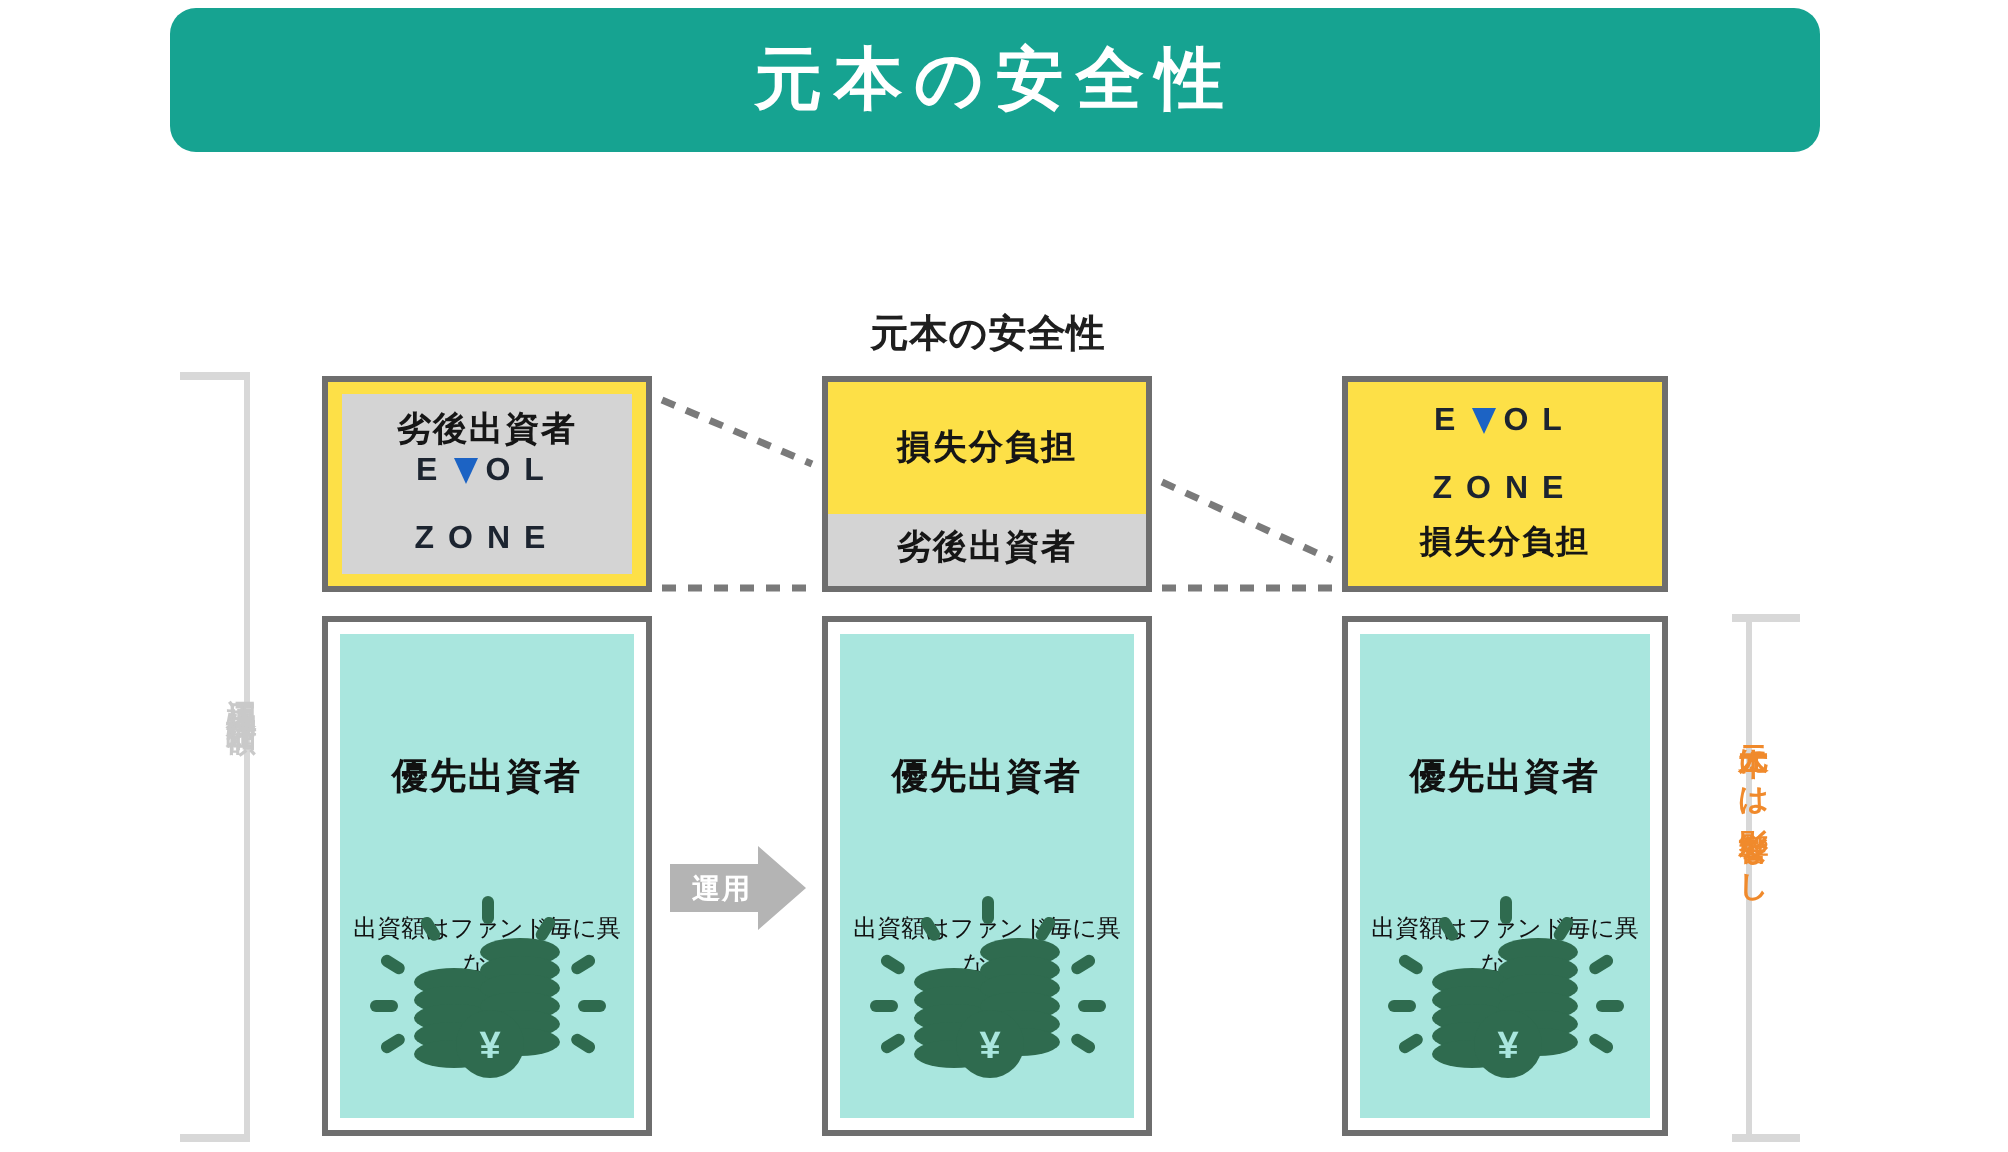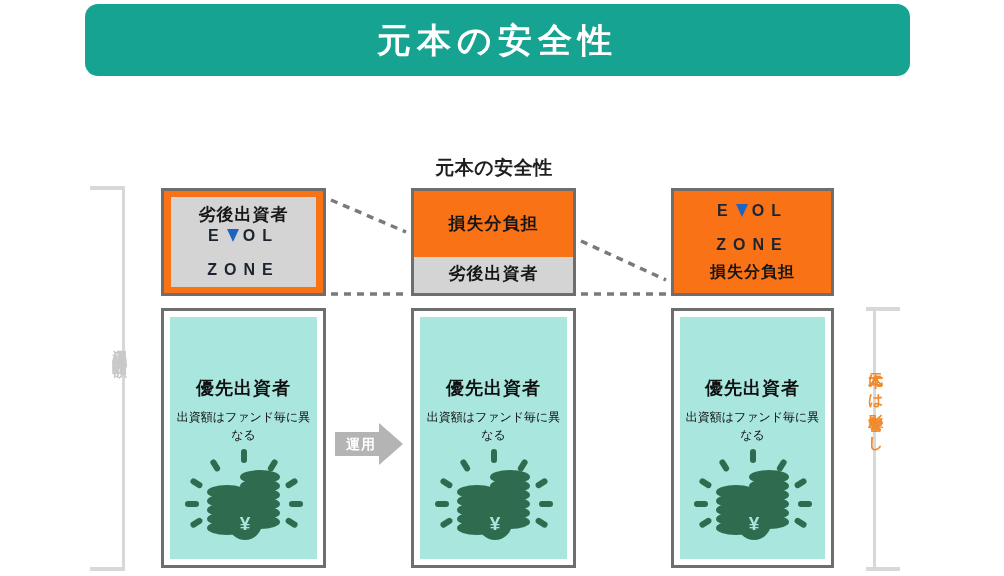--- a/index.html
+++ b/index.html
@@ -29,21 +29,21 @@
     font-size:19px;font-weight:700;color:#1f1f1f;
     text-align:center;line-height:24px;letter-spacing:0.5px;
   }
   .cap1{left:160px;width:168px;}
   .cap2{left:408px;width:172px;}
   .cap3{left:668px;width:168px;}
 
   
   .topbox{
     position:absolute;top:188px;height:108px;
-    border:3px solid #6e6e6e;background:#f97316;
+    border:3px solid #6e6e6e;background:#fde047;
     box-sizing:border-box;
     display:flex;flex-direction:column;
     align-items:center;justify-content:center;
     padding:6px 7px;
   }
   .tb1{left:161px;width:165px;}
   .tb2{left:411px;width:165px;}
   .tb3{left:671px;width:163px;}
 
   
@@ -97,20 +97,21 @@
     border:3px solid #6e6e6e;background:#ffffff;
     box-sizing:border-box;padding:6px;
   }
   .bb1{left:161px;width:165px;}
   .bb2{left:411px;width:165px;}
   .bb3{left:671px;width:163px;}
   .teal-inner{
     width:100%;height:100%;background:#a9e6de;
     display:flex;flex-direction:column;align-items:center;
     position:relative;
+    gap:47px;
   }
   .teal-title{
     font-size:18px;font-weight:700;color:#111111;
     letter-spacing:1px;margin-top:62px;line-height:1.1;
     white-space:nowrap;
   }
   .teal-sub{
     font-size:12px;font-weight:400;color:#111111;
     letter-spacing:0px;margin-top:9px;text-align:center;
     line-height:1.5;width:140px;

